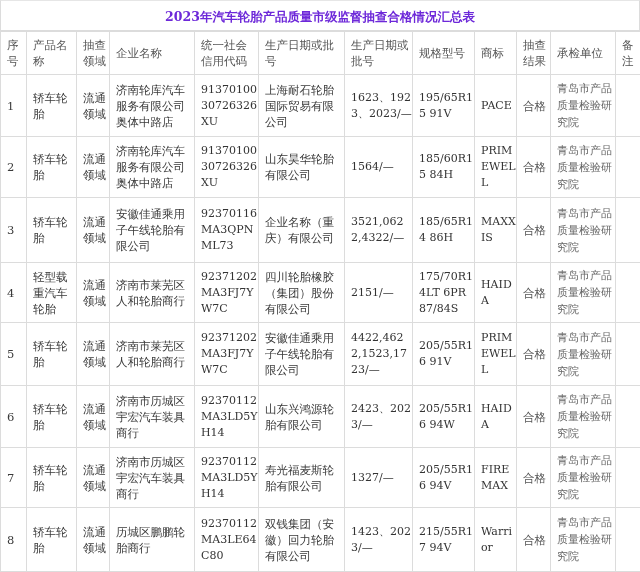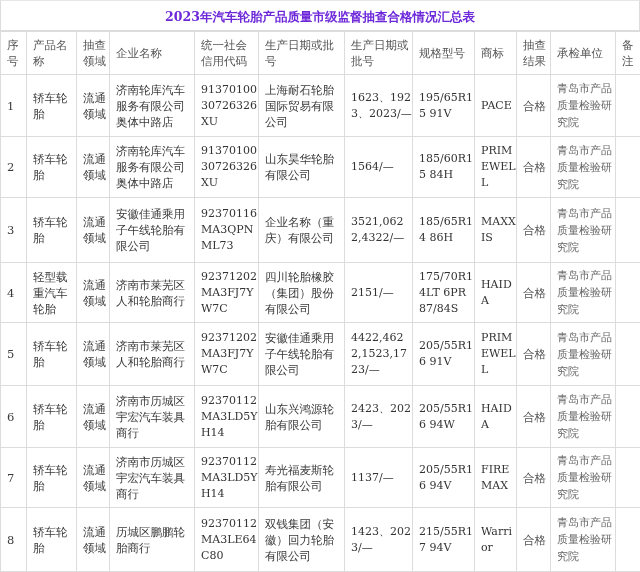--- a/index.html
+++ b/index.html
@@ -147,21 +147,21 @@
       <td class="unit">青岛市产品质量检验研究院</td>
       <td></td>
     </tr>
     <tr class="r7">
       <td>7</td>
       <td>轿车轮胎</td>
       <td>流通领域</td>
       <td>济南市历城区宇宏汽车装具商行</td>
       <td class="latin">92370112MA3LD5YH14</td>
       <td>寿光福麦斯轮胎有限公司</td>
-      <td class="latin">1137/—</td>
+      <td class="latin">1327/—</td>
       <td class="latin">205/55R16 94V</td>
       <td class="latin">FIREMAX</td>
       <td class="pass">合格</td>
       <td class="unit">青岛市产品质量检验研究院</td>
       <td></td>
     </tr>
     <tr class="r8">
       <td>8</td>
       <td>轿车轮胎</td>
       <td>流通领域</td>

